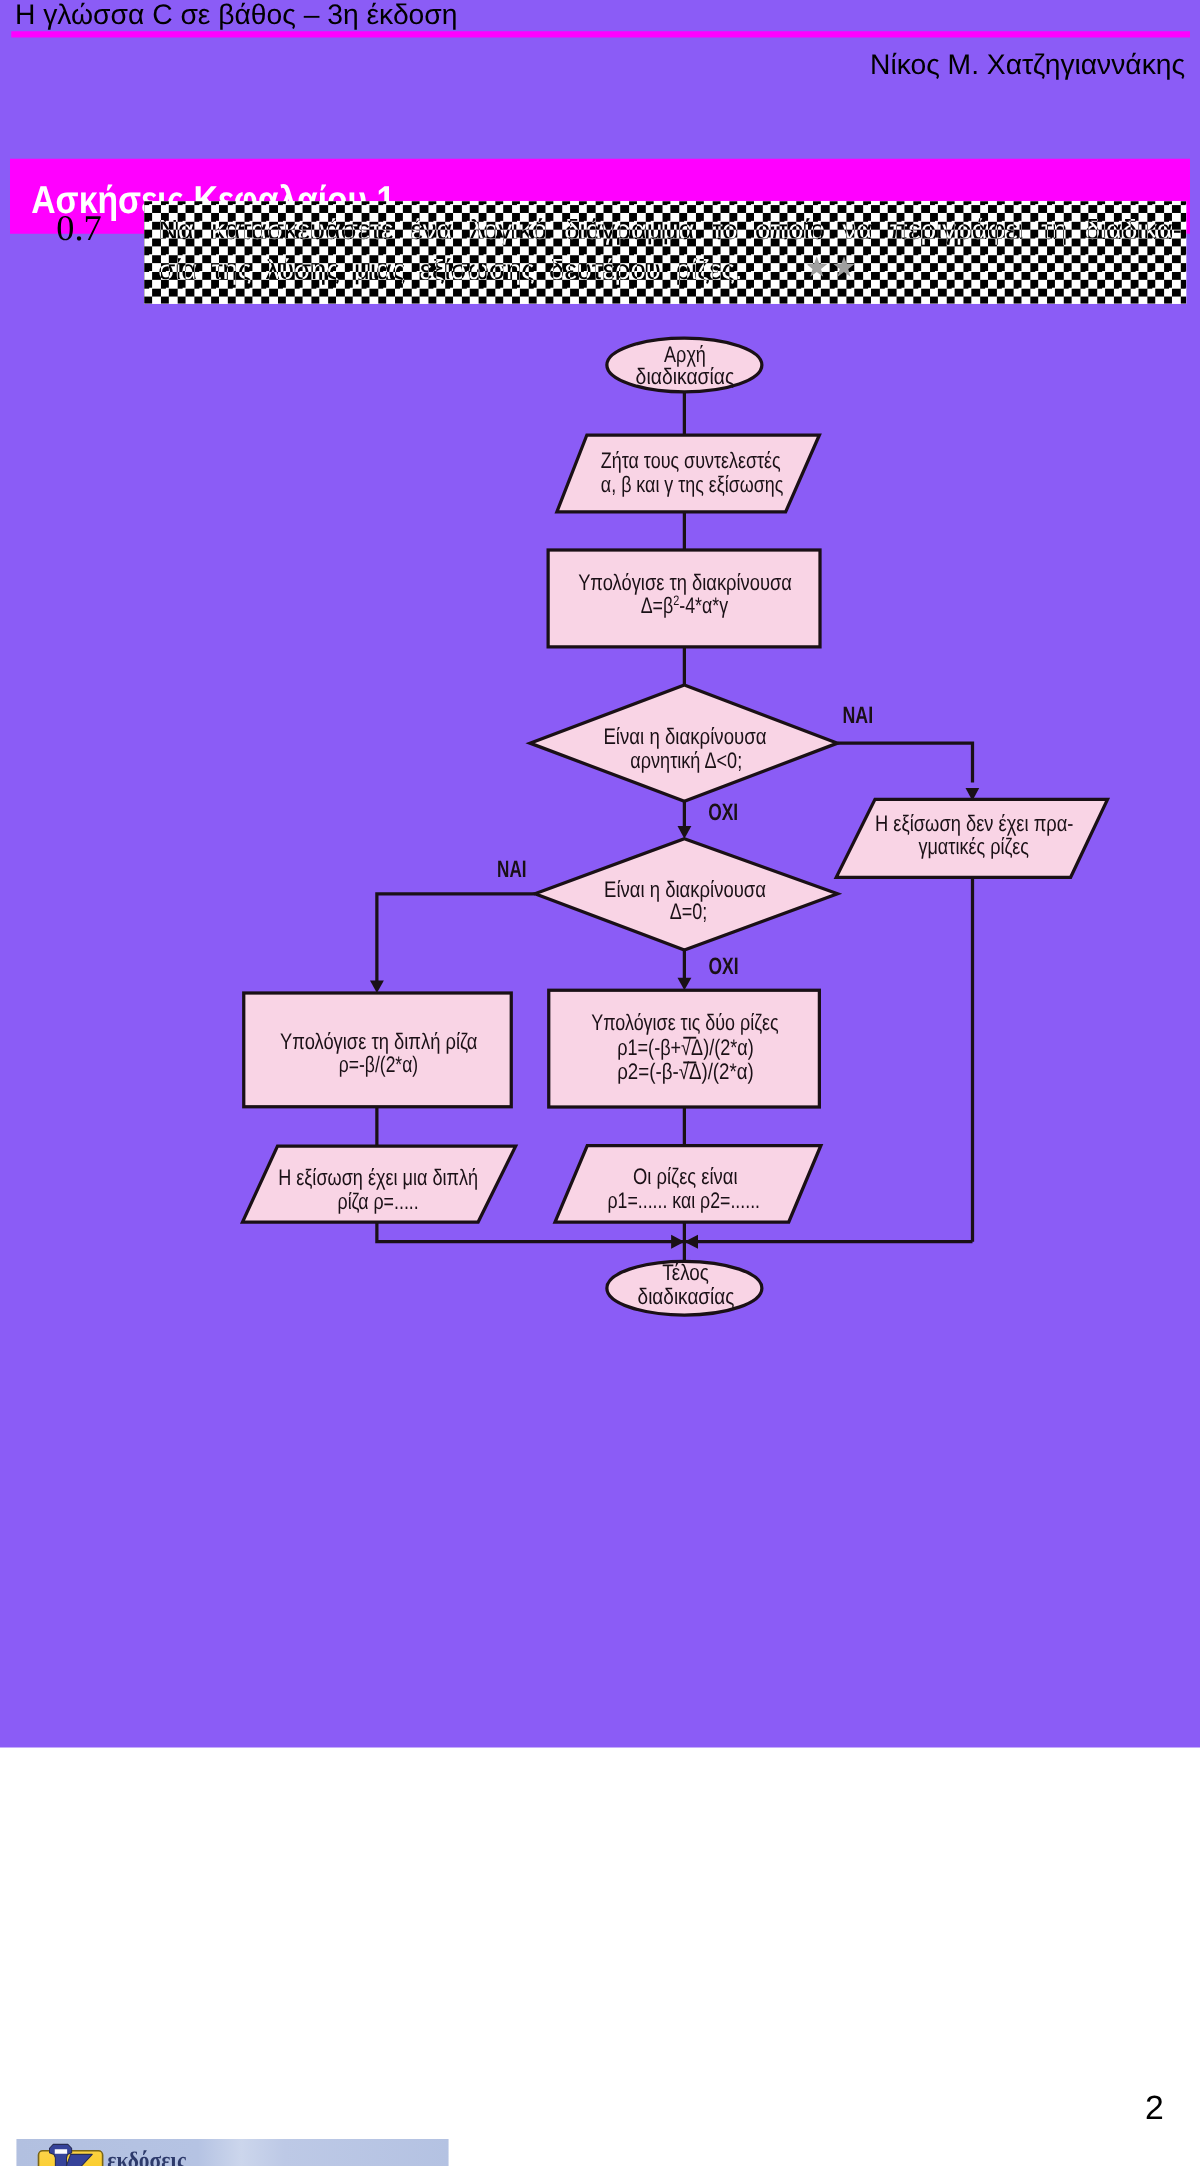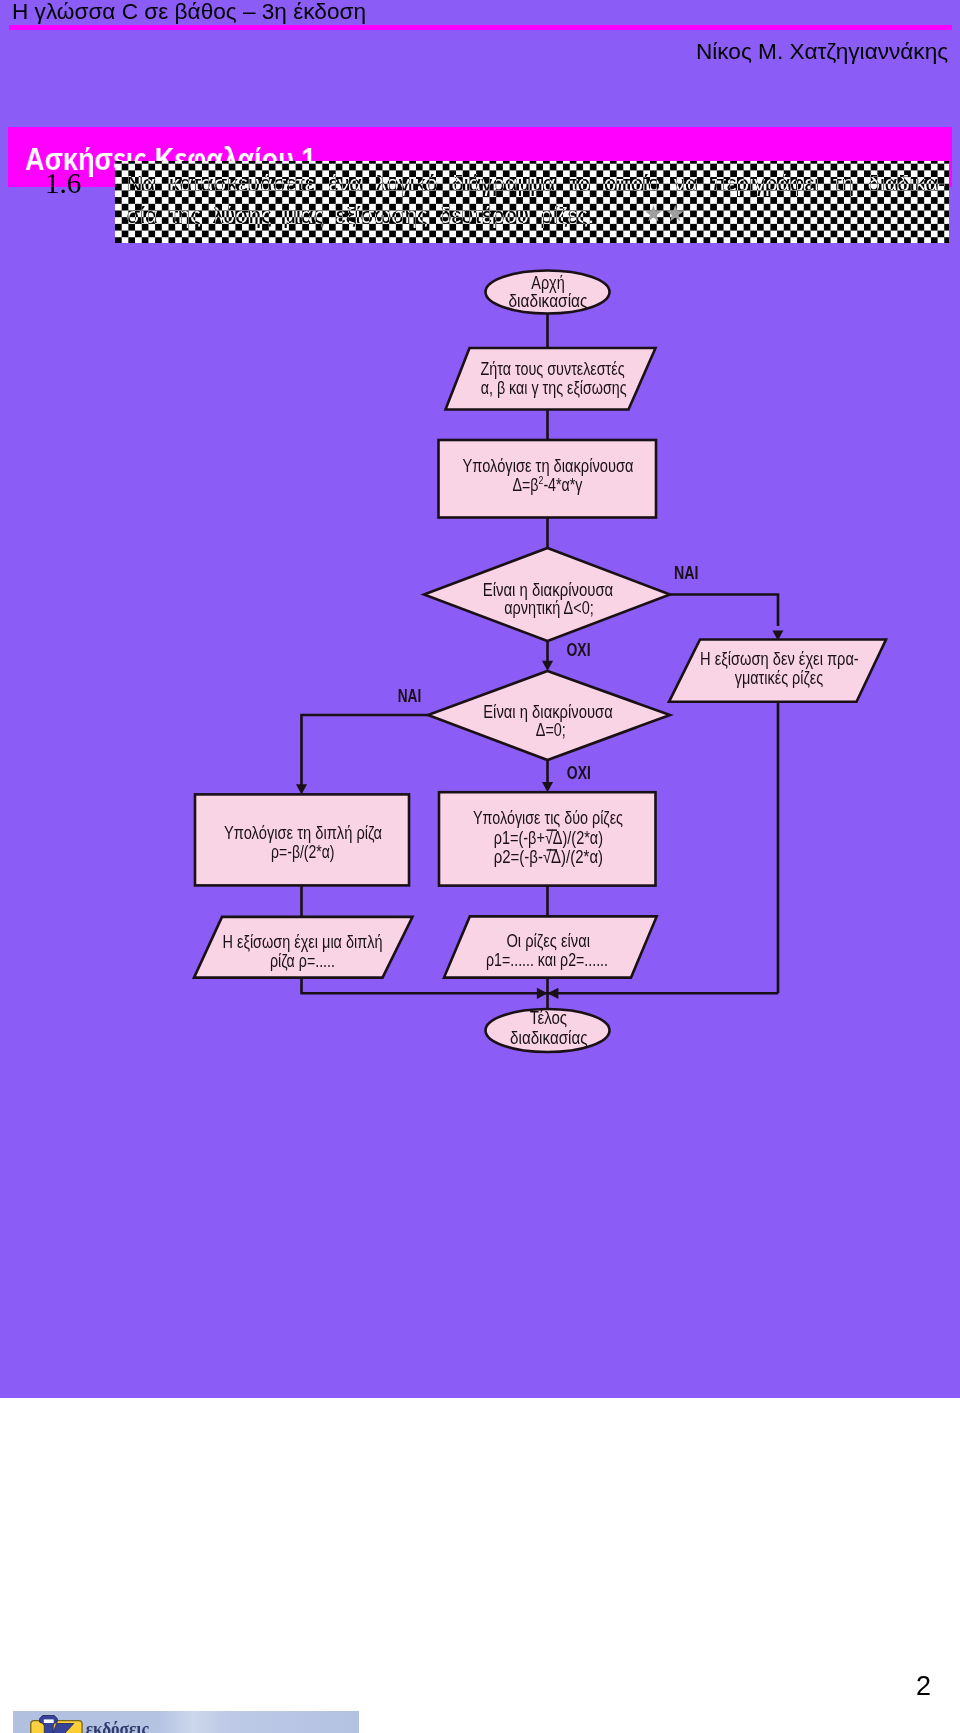--- a/index.html
+++ b/index.html
@@ -41,21 +41,21 @@
 <div class="page">
 
   <div class="hdr-left">Η γλώσσα C σε βάθος – 3η έκδοση</div>
   <div class="hdr-right">Νίκος Μ. Χατζηγιαννάκης</div>
   <div class="hdr-rule"></div>
 
   <div class="banner">
     <div class="banner-title">Ασκήσεις Κεφαλαίου 1</div>
   </div>
 
-  <div class="exnum">1.6</div>
+  <div class="exnum">0.7</div>
 
   <div class="redact">
     <div class="checker"></div>
     <div class="rtext">
       <div class="rline rl1">Να κατασκευάσετε ένα λογικό διάγραμμα το οποίο να περιγράφει τη διαδικα-</div>
       <div class="rline rl2">σία της λύσης μιας εξίσωσης δευτέρου ρίζες.</div>
     </div>
   </div>
 
   <svg class="stars" width="44" height="17" viewBox="0 0 44 17">

